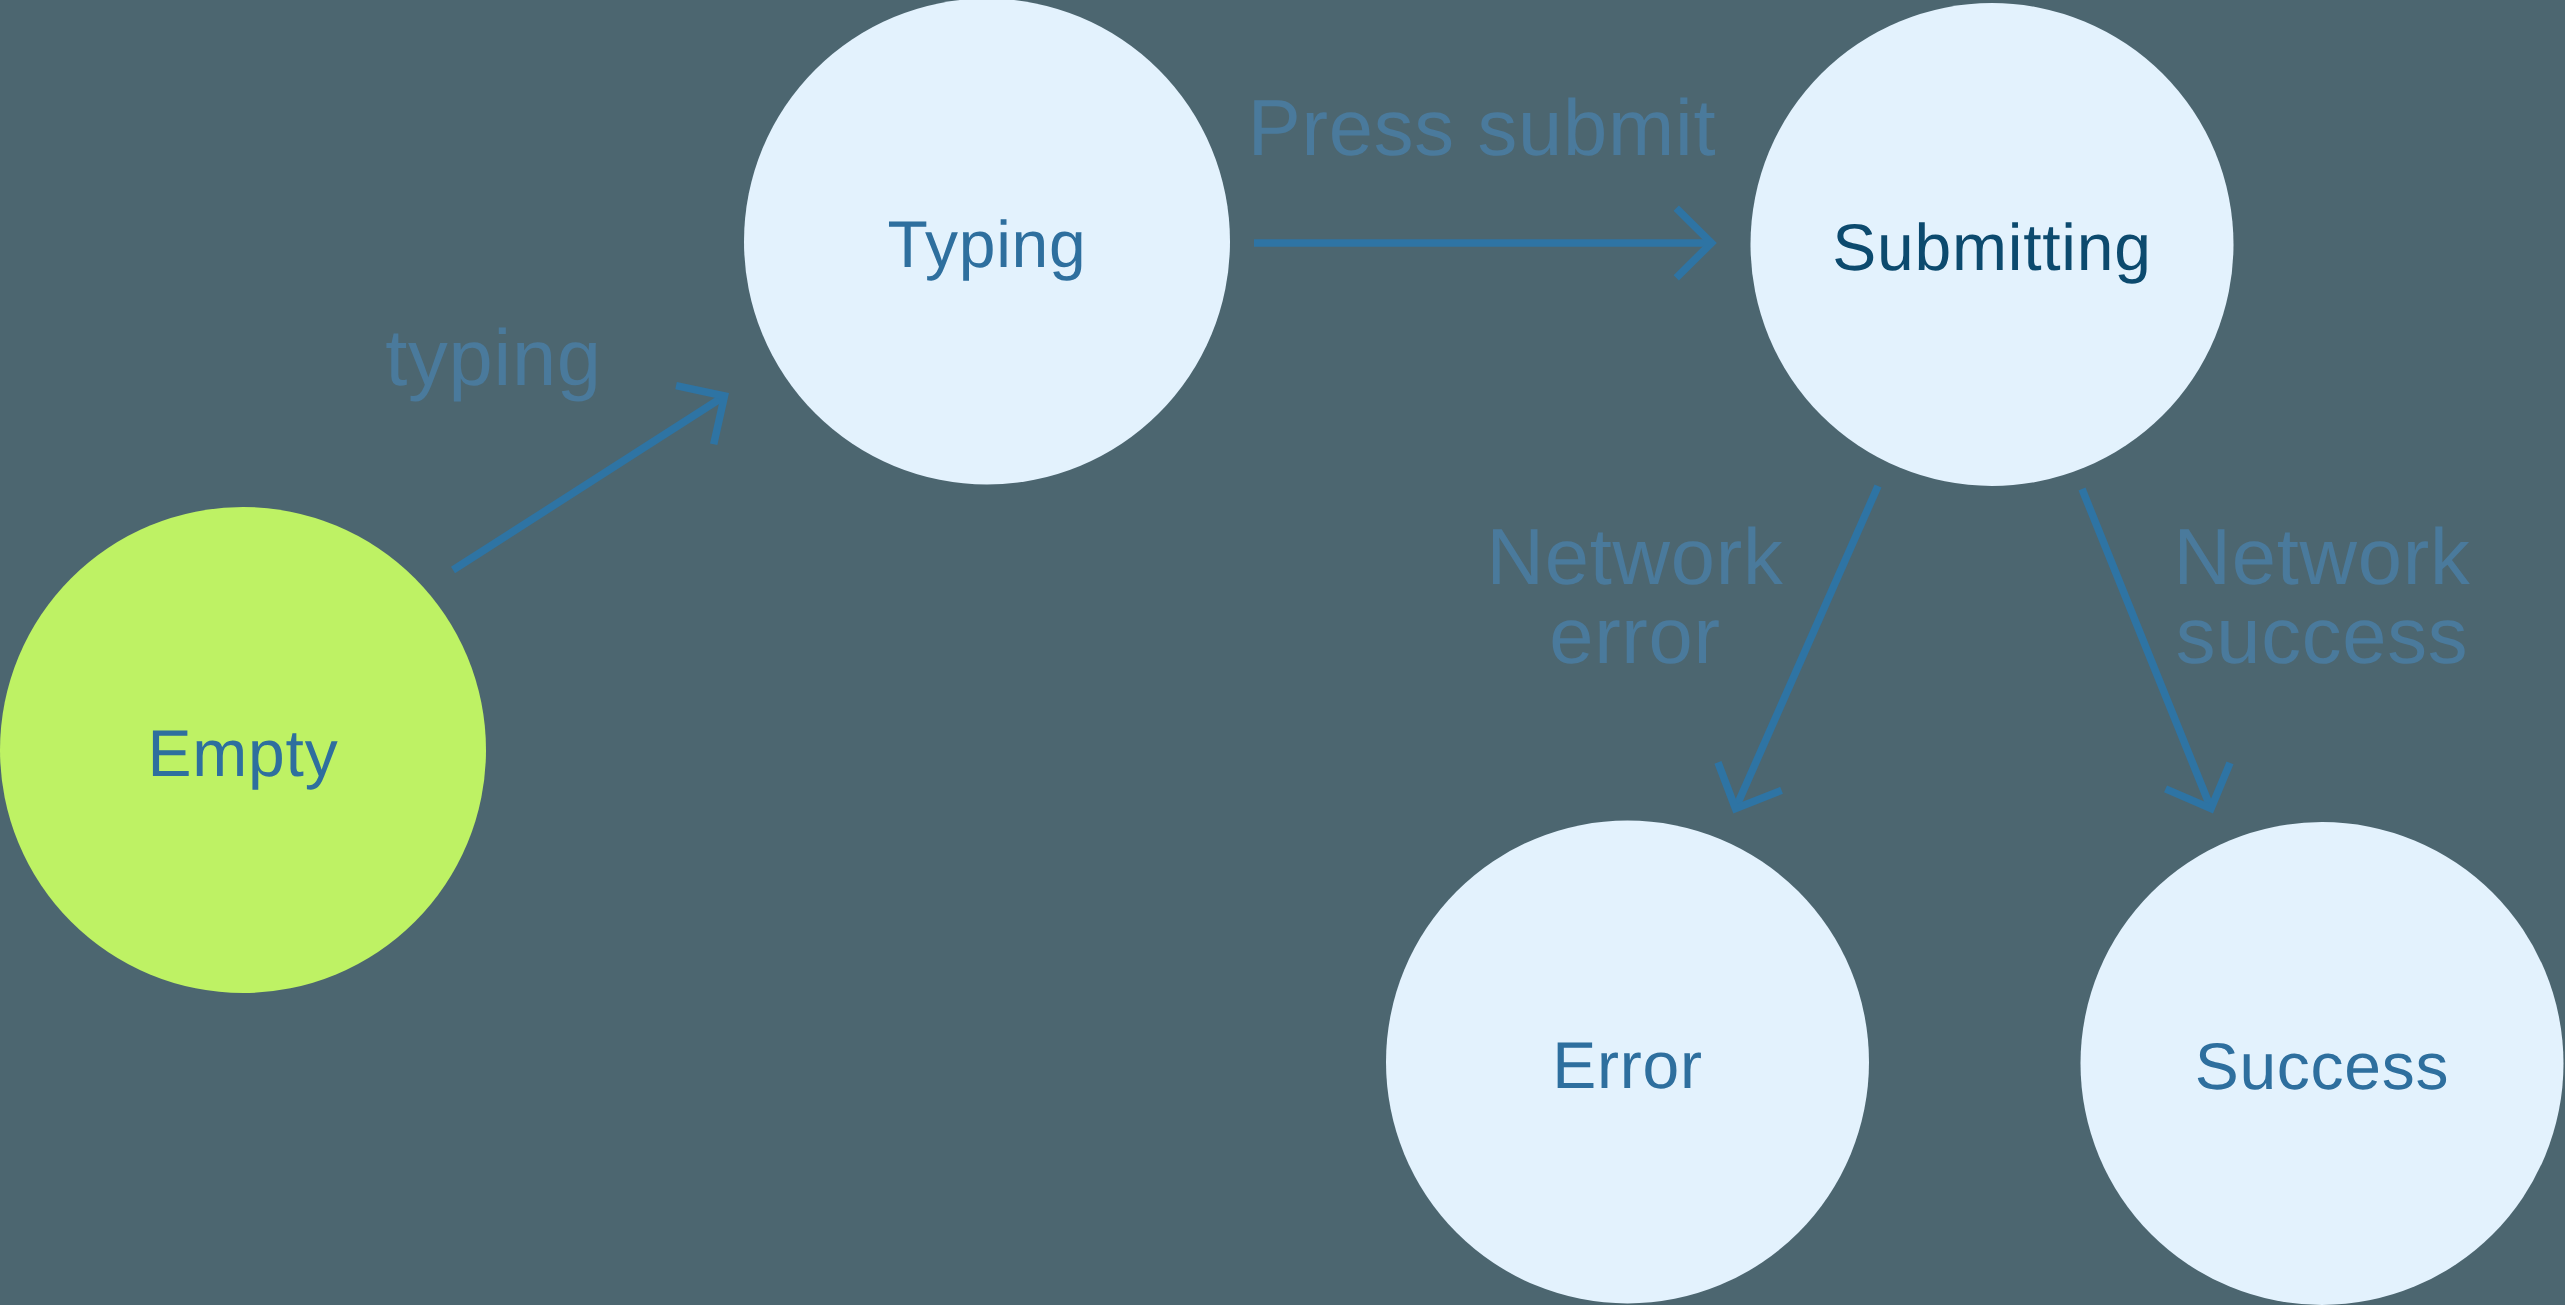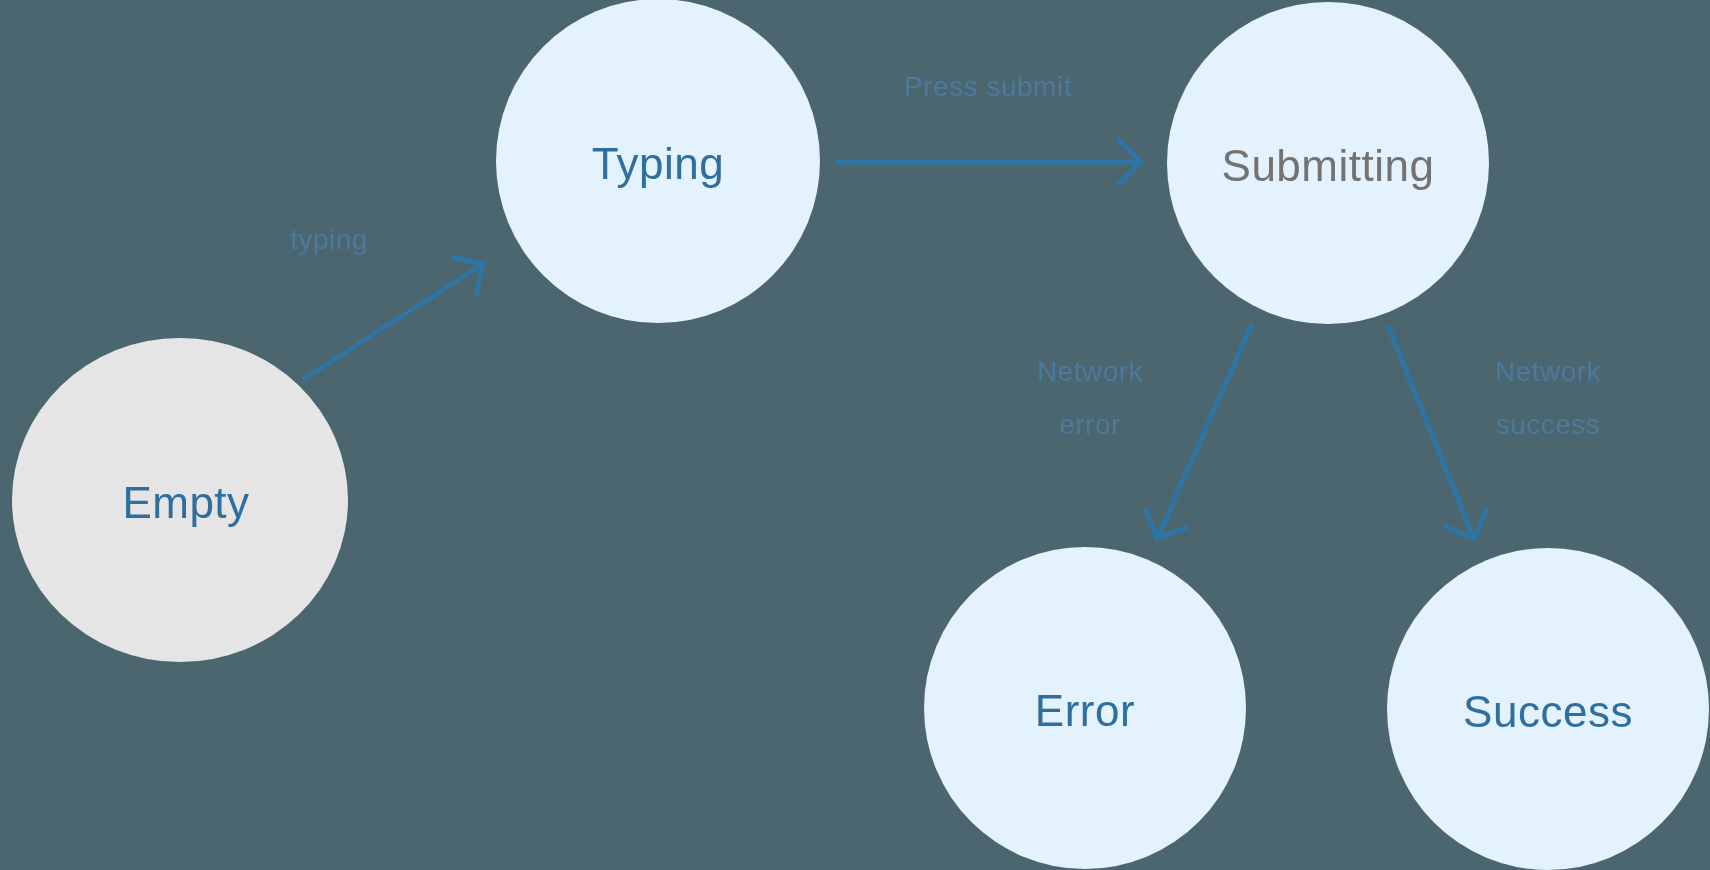--- a/index.html
+++ b/index.html
@@ -34,21 +34,21 @@
     font-size: 44px;
     font-weight: 500;
     letter-spacing: 0.5px;
     transform: translateY(3px);
     white-space: nowrap;
   }
   .edge-label {
     position: absolute;
     transform: translate(-50%, -50%);
     text-align: center;
-    font-size: 28px;
+    font-size: 53px;
     font-weight: 500;
     letter-spacing: 0.5px;
     line-height: 53px;
     opacity: 0.88;
     white-space: nowrap;
   }
 </style>
 </head>
 <body>
 
@@ -65,28 +65,28 @@
       <g>
         <line x1="1252" y1="324" x2="1157" y2="539" stroke="#2E74A4" stroke-width="5"></line>
         <polyline points="1145.3,508.2 1157.0,539.0 1187.7,526.9" fill="none" stroke="#2E74A4" stroke-width="5"></polyline>
       </g>
       <g>
         <line x1="1388" y1="326" x2="1474" y2="539" stroke="#2E74A4" stroke-width="5"></line>
         <polyline points="1443.7,525.9 1474.0,539.0 1486.7,508.6" fill="none" stroke="#2E74A4" stroke-width="5"></polyline>
       </g>
     </svg>
   <div>
-      <div class="node" style="left: 12px; top: 338px; width: 324px; height: 324px; background: #e5e5e5; padding-left: 12px;">
+      <div class="node" style="left: 0px; top: 338px; width: 324px; height: 324px; background: #bef264;">
         <span class="node-label" style="color: rgb(46, 111, 158);">Empty</span>
       </div>
       <div class="node" style="left: 496px; top: -1px; width: 324px; height: 324px; background: rgb(227, 242, 253);">
         <span class="node-label" style="color: rgb(46, 111, 158);">Typing</span>
       </div>
       <div class="node" style="left: 1167px; top: 2px; width: 322px; height: 322px; background: rgb(227, 242, 253);">
-        <span class="node-label" style="color: #737373;">Submitting</span>
+        <span class="node-label" style="color: #0c4a6e;">Submitting</span>
       </div>
       <div class="node" style="left: 924px; top: 547px; width: 322px; height: 322px; background: rgb(227, 242, 253);">
         <span class="node-label" style="color: rgb(46, 111, 158);">Error</span>
       </div>
       <div class="node" style="left: 1387px; top: 548px; width: 322px; height: 322px; background: rgb(227, 242, 253);">
         <span class="node-label" style="color: rgb(46, 111, 158);">Success</span>
       </div>
     </div>
   <div>
       <div class="edge-label" style="left: 329px; top: 239px; color: rgb(74, 125, 163);">

